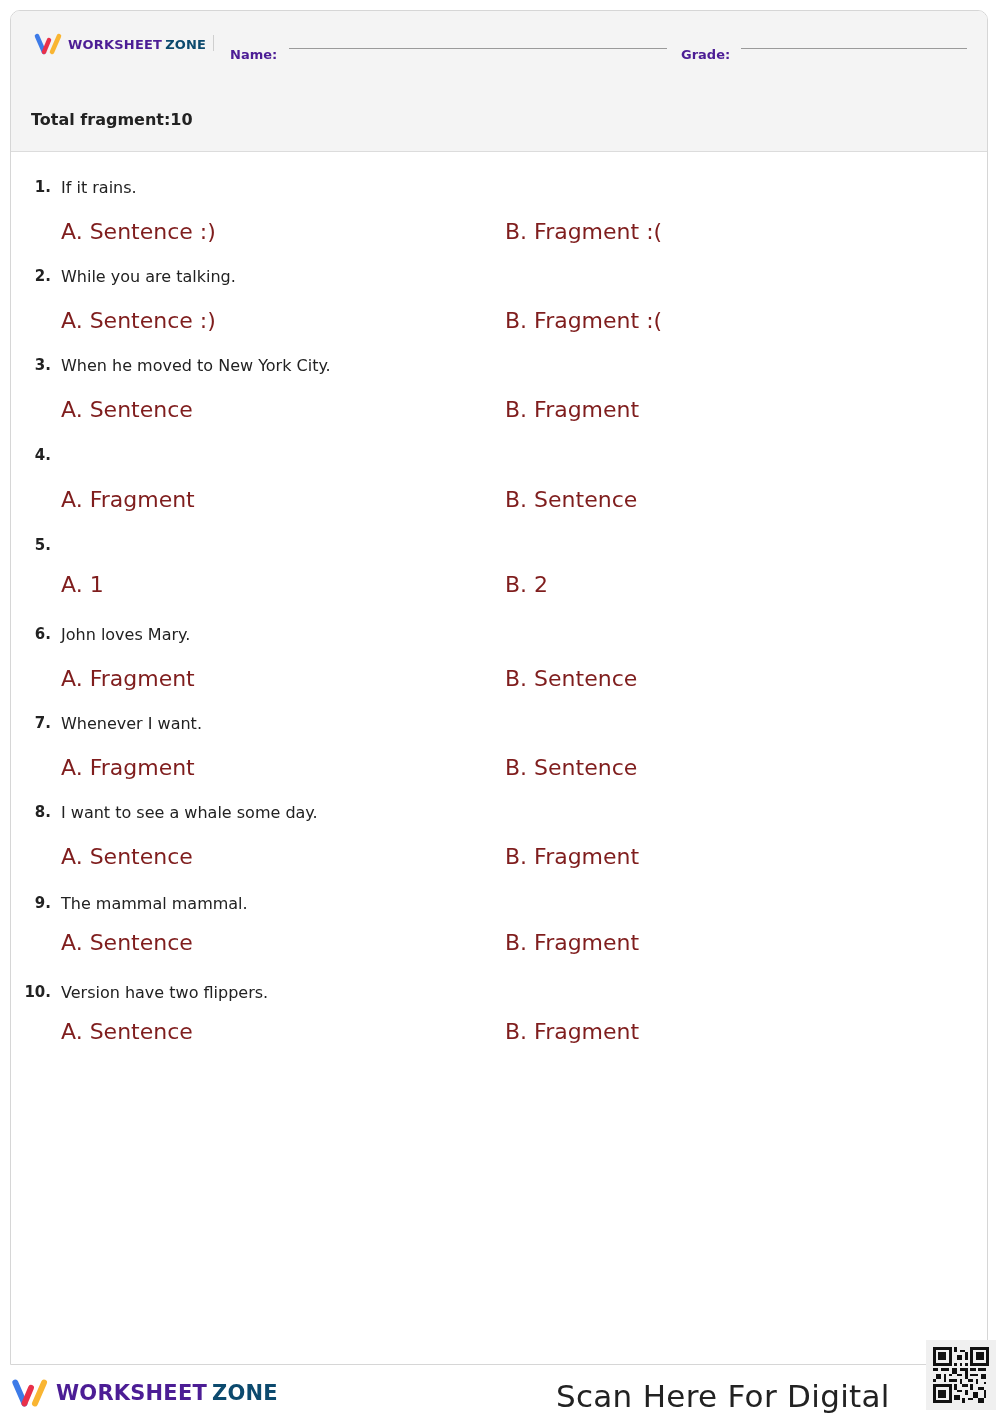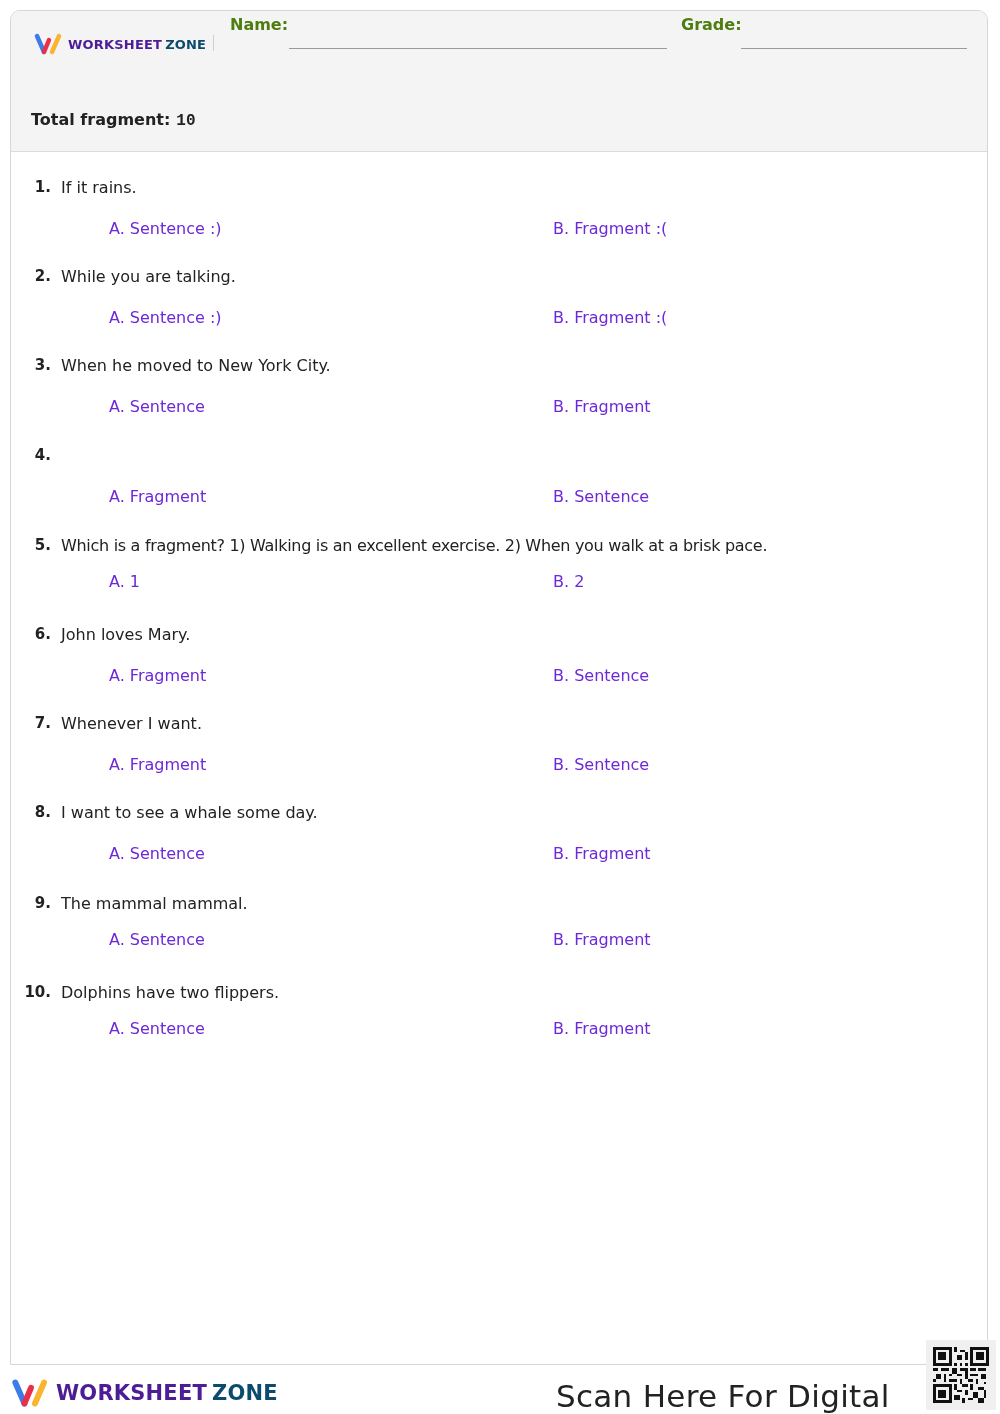--- a/index.html
+++ b/index.html
@@ -15,29 +15,29 @@
     .header {
       position: absolute; left: 0; top: 0; width: 100%; height: 140px;
       background: #f4f4f4; border-bottom: 1.5px solid #dcdcdc;
     }
     .logo-small { position: absolute; left: 22px; top: 20px; display: flex; align-items: center; }
     .logo-small svg { width: 32px; height: 26px; }
     .logo-text { font-weight: bold; font-size: 13px; letter-spacing: 0.2px; margin-left: 3px; }
     .logo-text .w { color: #4c1d95; }
     .logo-text .z { color: #0c4a6e; margin-left: 3px; }
     .sep { position: absolute; left: 202px; top: 24px; width: 1px; height: 16px; background: #cfcfcf; }
-    .field-label { position: absolute; top: 4px; font-weight: bold; font-size: 16px; color: #4d7c0f; }
+    .field-label { position: absolute; top: 36px; font-weight: bold; font-size: 13px; color: #4c1d95; }
     .field-line { position: absolute; top: 37px; height: 1px; background: #9a9a9a; }
     .total { position: absolute; left: 20px; top: 99px; font-weight: bold; font-size: 16px; color: #222; }
-    .total .num { margin-left: 6px; font-family: Liberation Mono, monospace; }
+    .total .num { margin-left: 0; }
     .questions { position: absolute; left: 0; top: 163px; width: 100%; }
     .q { position: absolute; left: 0; width: 100%; height: 80px; }
     .q-num { position: absolute; right: 936px; top: 4px; font-weight: bold; font-size: 15px; color: #222; }
     .q-text { position: absolute; left: 50px; top: 4px; font-size: 16px; color: #222; white-space: nowrap; text-align: right; }
-    .opt { position: absolute; top: 45px; font-size: 16px; color: #6d28d9; white-space: nowrap; margin-left: 48px; }
+    .opt { position: absolute; top: 45px; font-size: 22px; color: #7f1d1d; white-space: nowrap; }
     .opt.a { left: 50px; }
     .opt.b { left: 494px; }
     .footer-logo { position: absolute; left: 10px; top: 1376px; display: flex; align-items: center; }
     .footer-logo svg { width: 42px; height: 34px; }
     .footer-logo .logo-text { font-size: 21px; margin-left: 4px; }
     .footer-logo .logo-text .z { margin-left: 5px; }
     .scan { position: absolute; left: 556px; top: 1378px; font-size: 31px; color: #222; letter-spacing: 0.3px; }
     .qr { position: absolute; left: 926px; top: 1340px; width: 70px; height: 70px; background: #f0f0f0; }
     .qr svg { position: absolute; left: 7px; top: 7px; width: 56px; height: 56px; }
   </style>
@@ -83,21 +83,20 @@
       <span class="opt a">A. Sentence</span>
       <span class="opt b">B. Fragment</span>
     </div>
     <div class="q" style="top:268px">
       <span class="q-num">4.</span>
       <span class="opt a">A. Fragment</span>
       <span class="opt b">B. Sentence</span>
     </div>
     <div class="q" style="top:358px">
       <span class="q-num">5.</span>
-      <span class="q-text" style="letter-spacing:-0.3px">Which is a fragment? 1) Walking is an excellent exercise. 2) When you walk at a brisk pace.</span>
       <span class="opt a" style="top:40px">A. 1</span>
       <span class="opt b" style="top:40px">B. 2</span>
     </div>
     <div class="q" style="top:447px">
       <span class="q-num">6.</span>
       <span class="q-text">John loves Mary.</span>
       <span class="opt a">A. Fragment</span>
       <span class="opt b">B. Sentence</span>
     </div>
     <div class="q" style="top:536px">
@@ -113,21 +112,21 @@
       <span class="opt b">B. Fragment</span>
     </div>
     <div class="q" style="top:716px">
       <span class="q-num">9.</span>
       <span class="q-text">The mammal mammal.</span>
       <span class="opt a" style="top:40px">A. Sentence</span>
       <span class="opt b" style="top:40px">B. Fragment</span>
     </div>
     <div class="q" style="top:805px">
       <span class="q-num">10.</span>
-      <span class="q-text">Dolphins have two flippers.</span>
+      <span class="q-text">Version have two flippers.</span>
       <span class="opt a" style="top:40px">A. Sentence</span>
       <span class="opt b" style="top:40px">B. Fragment</span>
     </div>
   </div>
 </div>
 
 <div class="footer-logo">
   <svg viewBox="0 0 32 26">
     <line x1="4" y1="5" x2="11" y2="21" stroke="#3d7be8" stroke-width="4.5" stroke-linecap="round"></line>
     <line x1="11" y1="21" x2="16" y2="9" stroke="#e8304a" stroke-width="4.5" stroke-linecap="round"></line>

